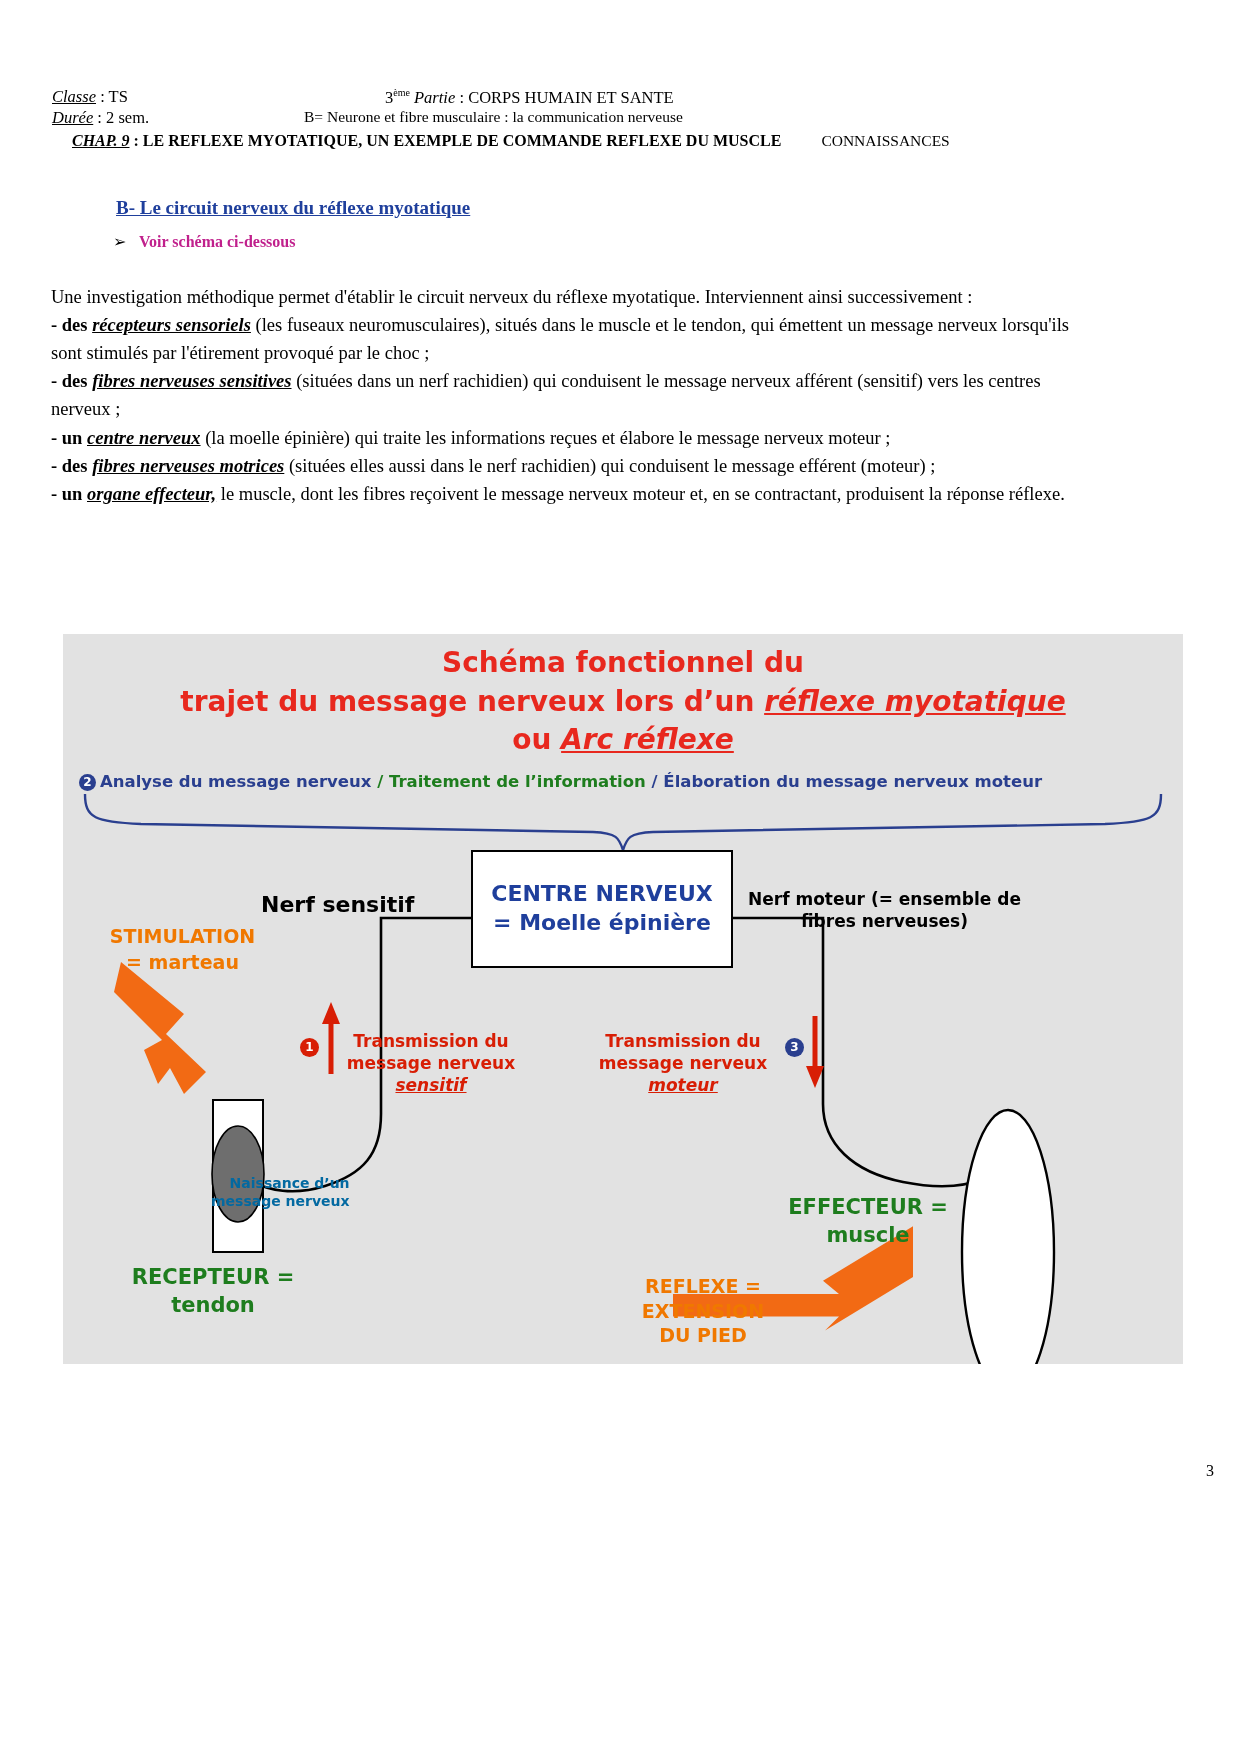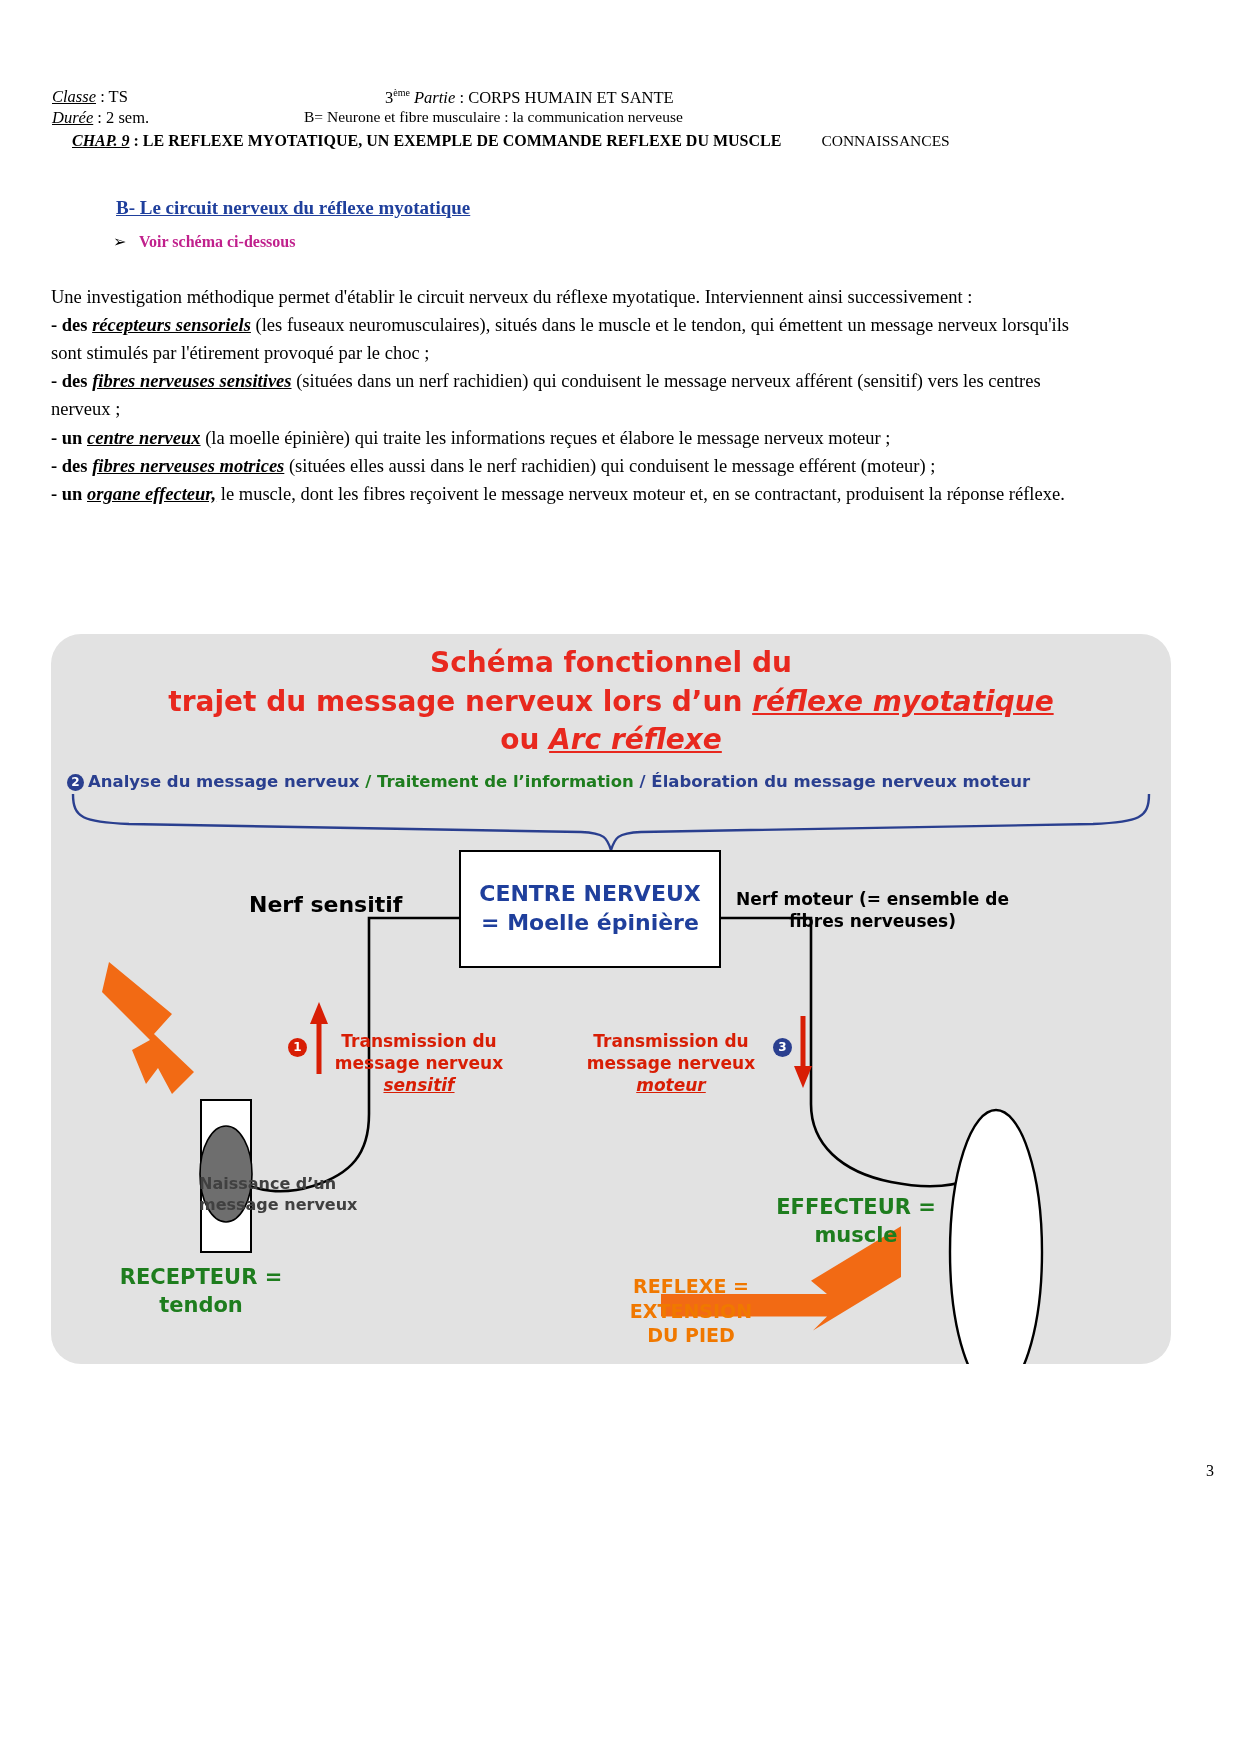--- a/index.html
+++ b/index.html
@@ -106,26 +106,25 @@
     text-align: left;
     font-family: "Liberation Serif", serif;
   }
   .body-text p { margin: 0; }
   .u { text-decoration: underline; font-style: italic; }
   .b { font-weight: bold; }
 
   
   .figure {
     position: absolute;
-    left: 51px;
+    left: 63px;
     top: 634px;
     width: 1120px;
     height: 730px;
     background: #e2e2e2;
-    border-radius: 30px;
   }
   .fig-title {
     position: absolute;
     left: 0;
     top: 10px;
     width: 1120px;
     text-align: center;
     color: #e8281e;
     font-family: "DejaVu Sans", sans-serif;
     font-size: 28px;
@@ -191,21 +190,21 @@
     position: absolute;
     font-family: "DejaVu Sans", sans-serif;
     font-weight: bold;
     white-space: nowrap;
   }
   .lbl-nerf-sens { left: 170px; top: 258px; font-size: 22px; color:#000;margin-left:28px; }
   .lbl-nerf-mot  { left: 685px; top: 254px; font-size: 17px; color:#000; text-align: center; line-height: 1.3; }
   .lbl-stim      { left: 12px;  top: 290px; font-size: 19px; color: #f07800; text-align: center; line-height: 1.35; width: 215px;}
   .lbl-trans1    { left: 278px; top: 396px; font-size: 17px; color: #d81e05; text-align: center; line-height: 1.3; width: 180px;}
   .lbl-trans2    { left: 530px; top: 396px; font-size: 17px; color: #d81e05; text-align: center; line-height: 1.3; width: 180px;}
-  .lbl-naiss     { left: 148px; top: 540px; font-size: 16px; color: #404040; line-height: 1.3;}
+  .lbl-naiss     { left: 148px; top: 540px; font-size: 14px; color: #0369a1; line-height: 1.3; text-align: right;}
   .lbl-recept    { left: 25px;  top: 630px; font-size: 21px; color: #1e7d1e; text-align: center; line-height: 1.32; width: 250px;}
   .lbl-effect    { left: 680px; top: 560px; font-size: 21px; color: #1e7d1e; text-align: center; line-height: 1.32; width: 250px;}
   .lbl-reflexe   { left: 540px; top: 640px; font-size: 19px; color: #f07800; text-align: center; line-height: 1.3; width: 200px;}
   .lbl .it { font-style: italic; text-decoration: underline; }
 
   .num-badge {
     position: absolute;
     width: 19px; height: 19px;
     border-radius: 50%;
     color: #fff;
@@ -303,20 +302,24 @@
       <polygon points="880,622 790,680 806,694 640,694 640,718 806,718 792,733 880,676" fill="#f26a14" transform="translate(-30,-30) scale(1,0.94) translate(0,40)"></polygon>
     </svg>
 
     <div class="lbl lbl-nerf-sens">Nerf sensitif</div>
 
     <div class="lbl lbl-nerf-mot">
       <div>Nerf moteur (= ensemble de</div>
       <div>fibres nerveuses)</div>
     </div>
 
+    <div class="lbl lbl-stim">
+      <div>STIMULATION</div>
+      <div>= marteau</div>
+    </div>
 
     <div class="num-badge num1">1</div>
     <div class="lbl lbl-trans1">
       <div>Transmission du</div>
       <div>message nerveux</div>
       <div class="it">sensitif</div>
     </div>
 
     <div class="num-badge num3">3</div>
     <div class="lbl lbl-trans2">

